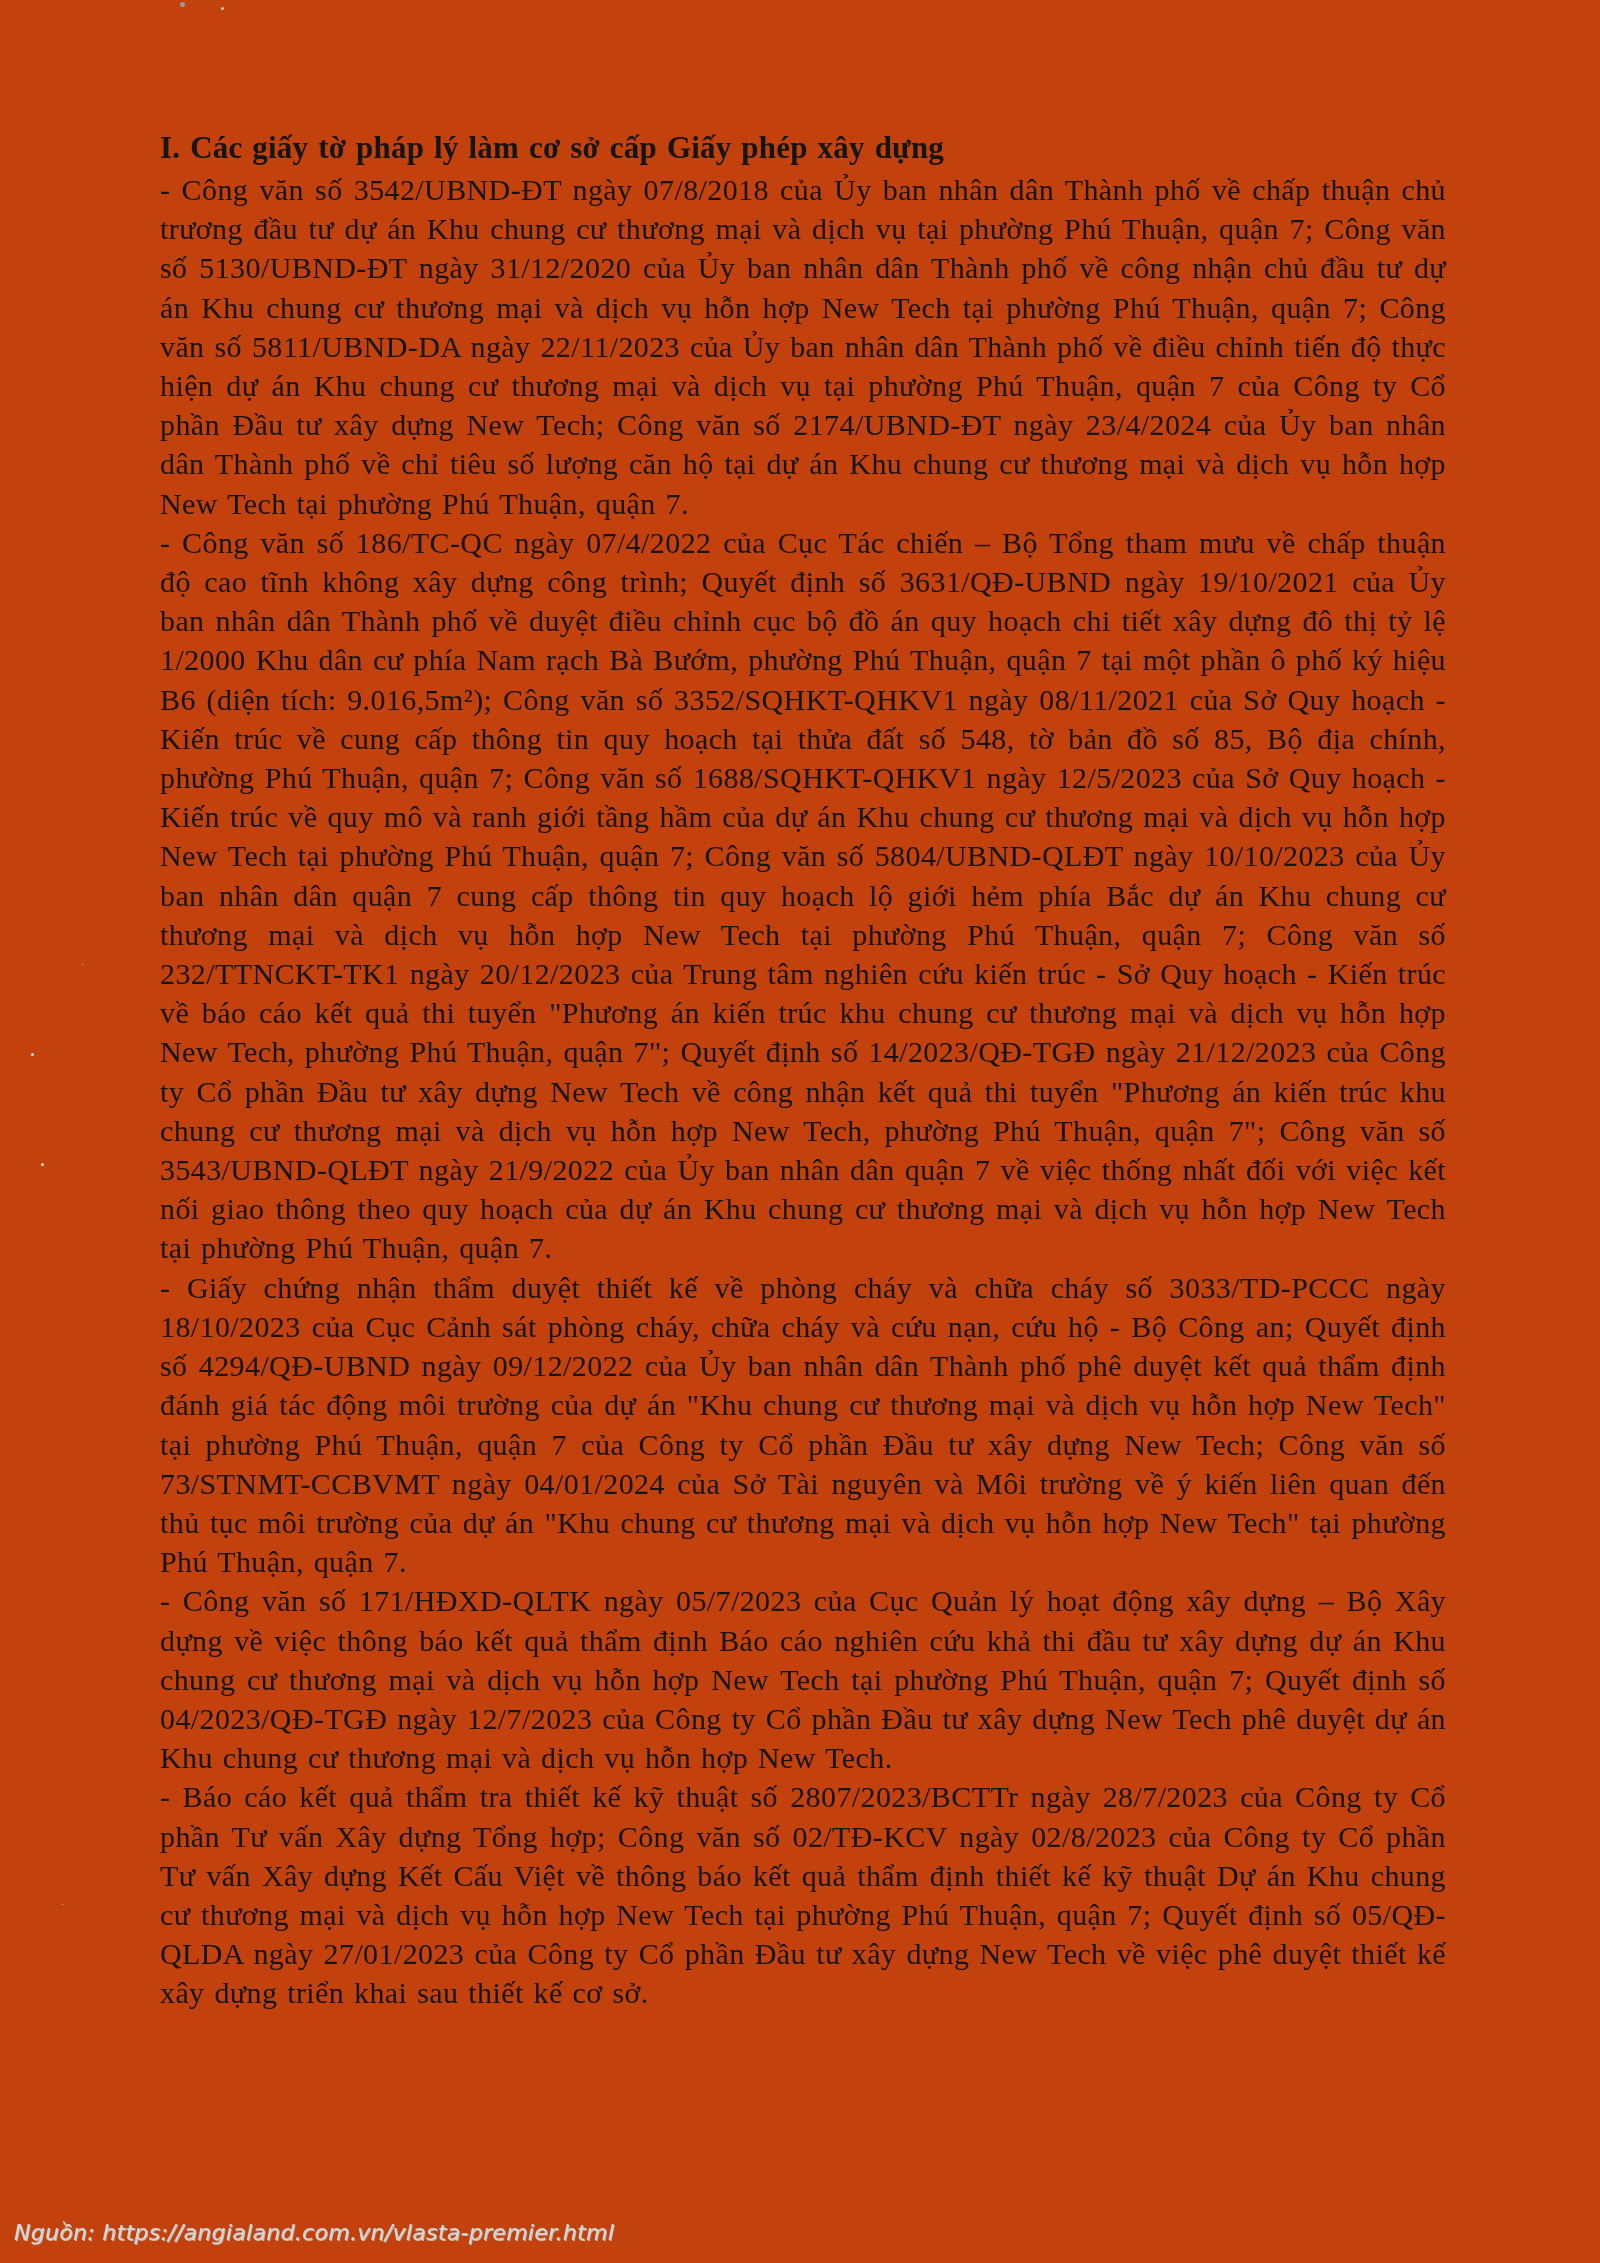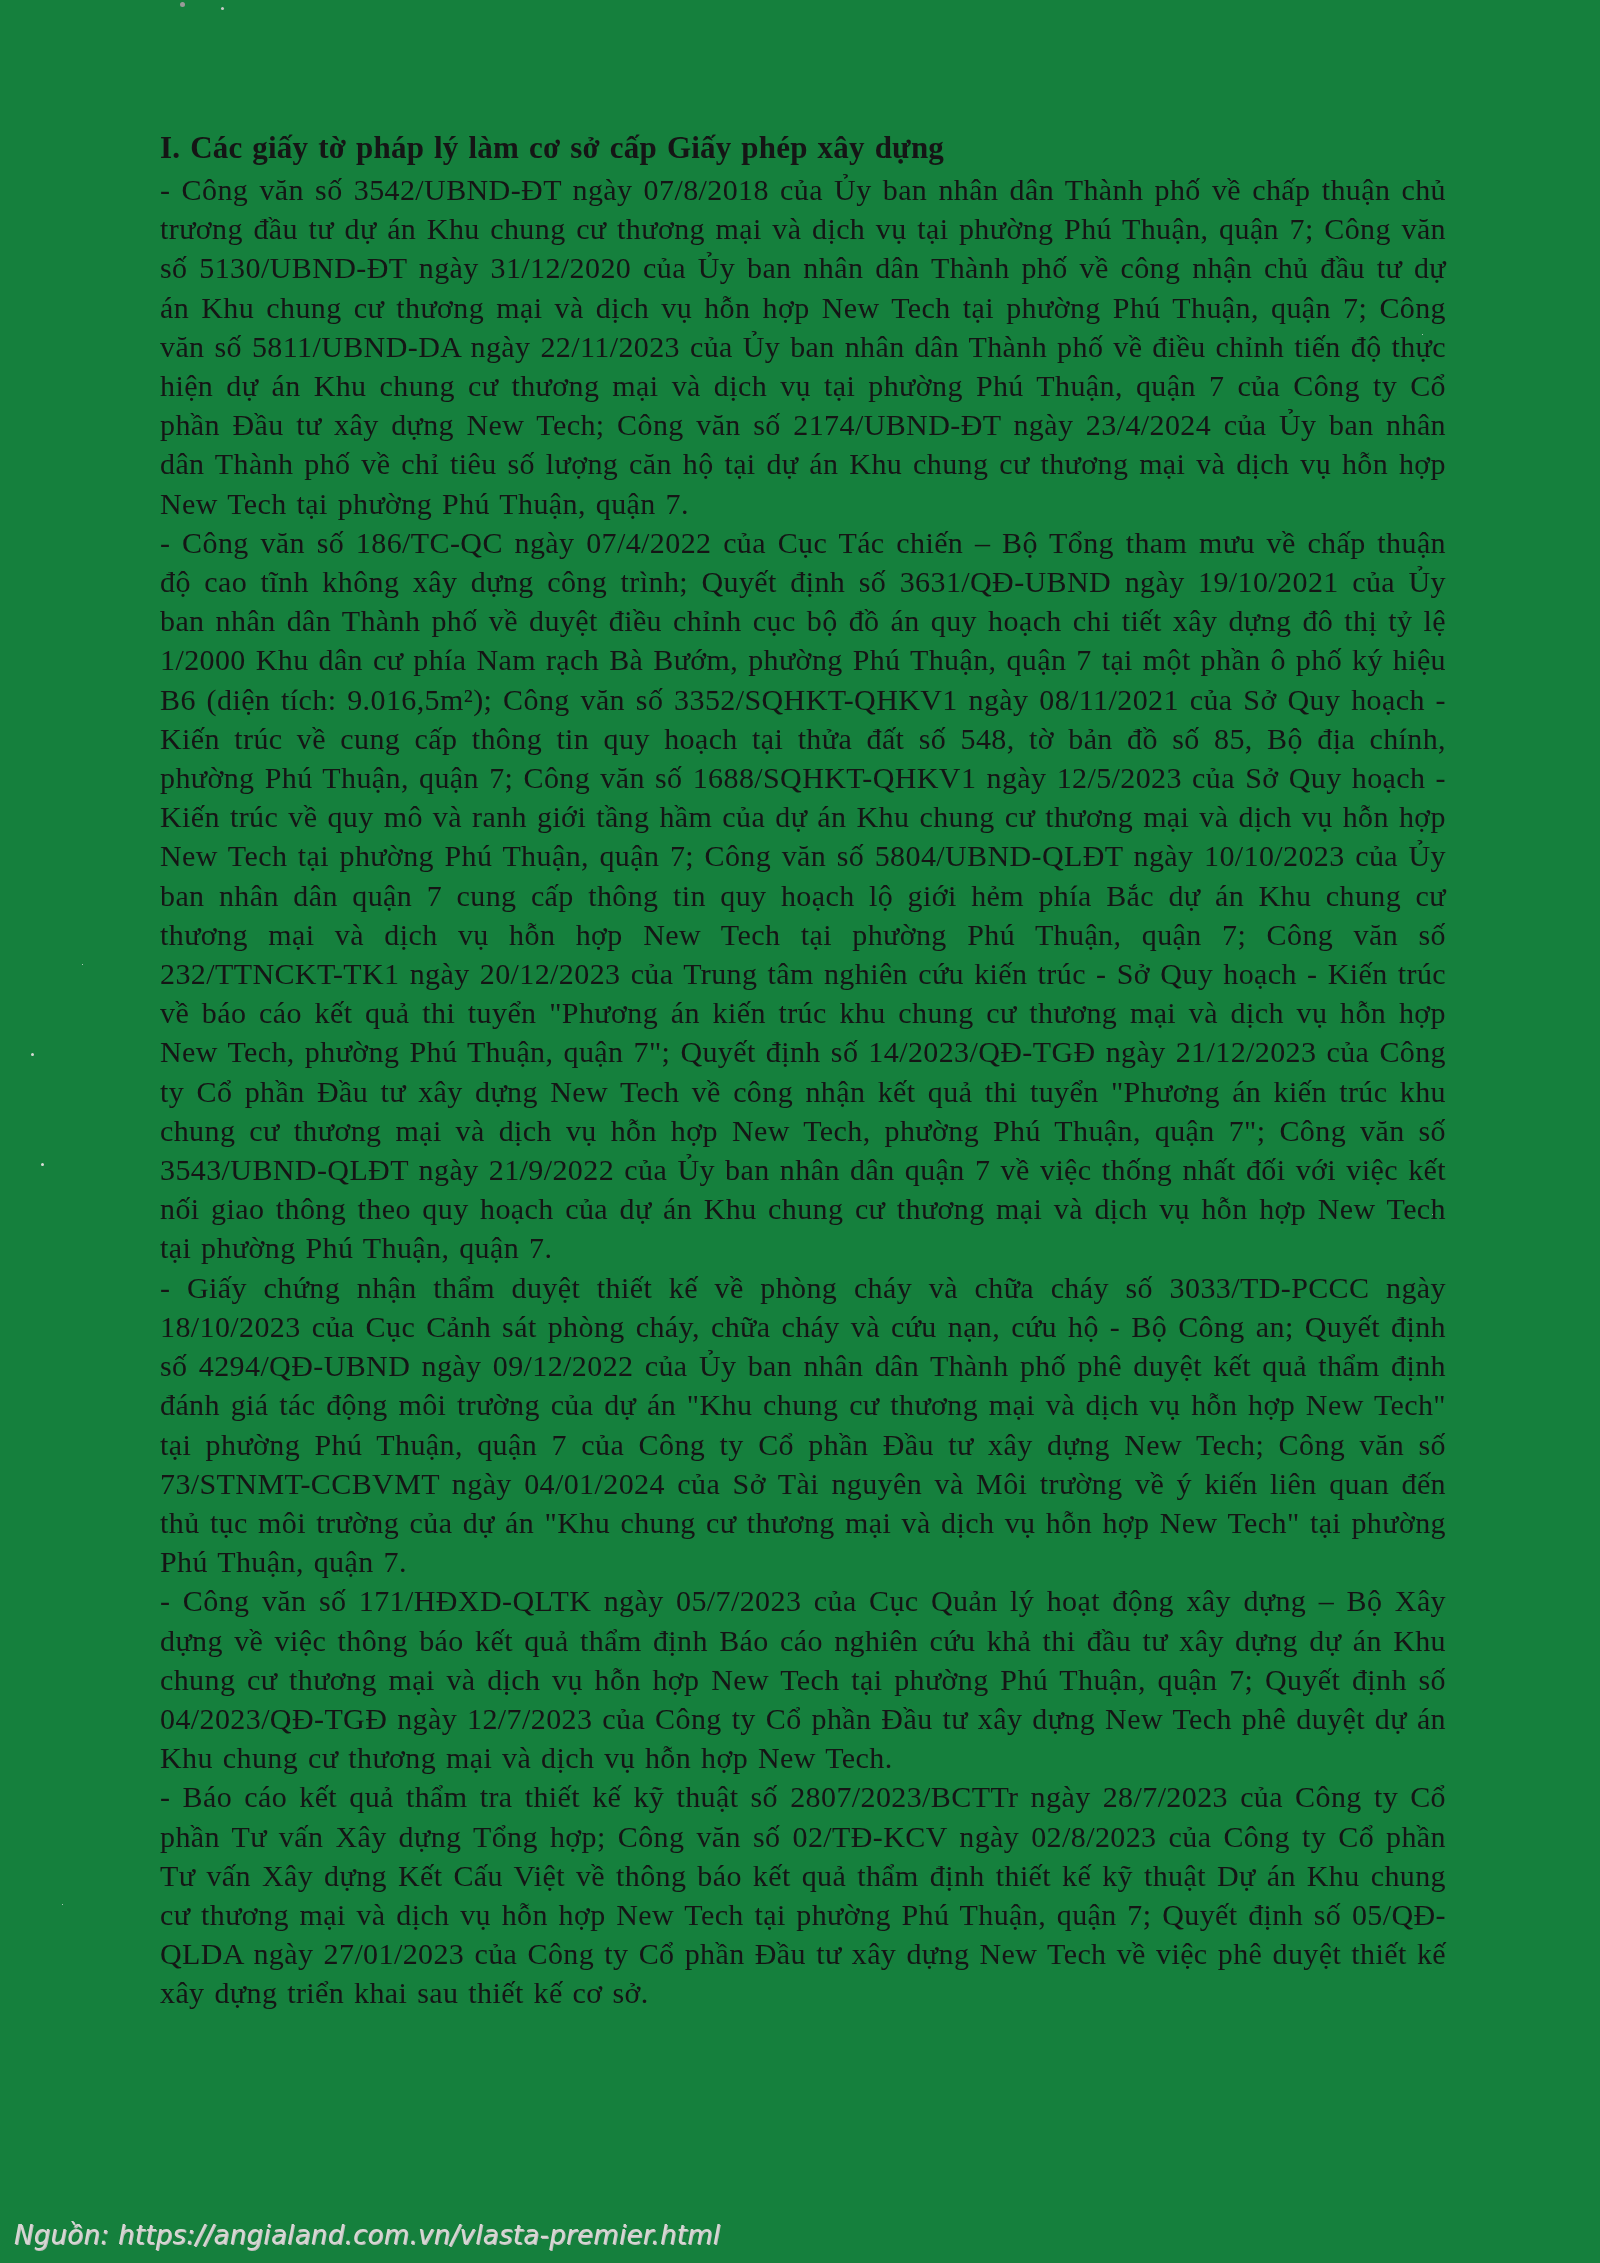--- a/index.html
+++ b/index.html
@@ -10,21 +10,21 @@
     position: relative;
     font-family: "Liberation Serif", "DejaVu Serif", serif;
     color: #151515;
     overflow: hidden;
   }
   .page {
     position: absolute;
     left: 0; top: 0;
     width: 1600px;
     height: 2263px;
-    background: #15803d;
+    background: #c2410c;
     overflow: hidden;
   }
   
   .page::before {
     content: "";
     position: absolute;
     left: 180px; top: 2px;
     width: 5px; height: 5px;
     border-radius: 50%;
     background: #9a9a98;
@@ -64,21 +64,21 @@
     text-align: center;
     font-size: 31px;
     color: #222;
   }
   .watermark {
     position: absolute;
     left: 14px;
     top: 2220px;
     font-family: "DejaVu Sans", sans-serif;
     font-style: italic;
-    font-size: 26px;
+    font-size: 22px;
     color: #d7d7d4;
     text-shadow: 1px 1px 0 #bdbdba;
     letter-spacing: 0.3px;
     white-space: nowrap;
   }
 </style>
 </head>
 <body>
 
 <div class="page">

